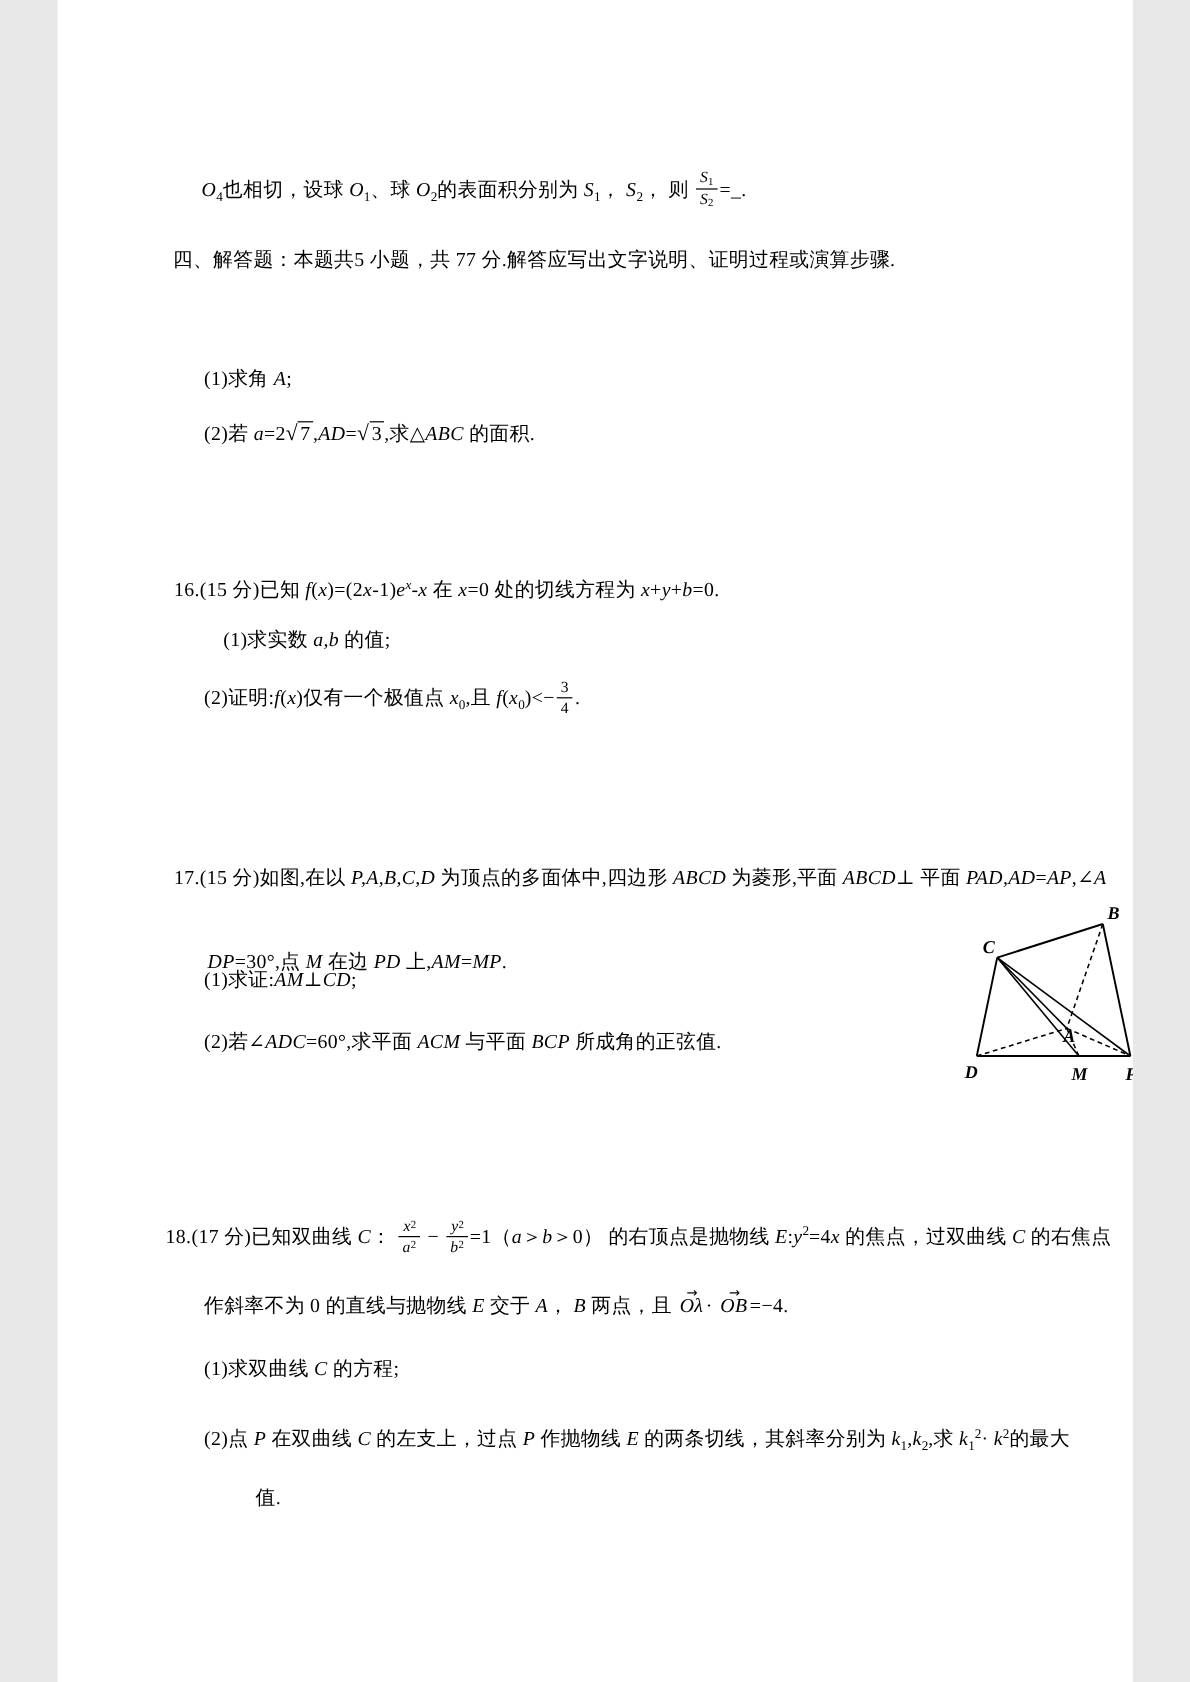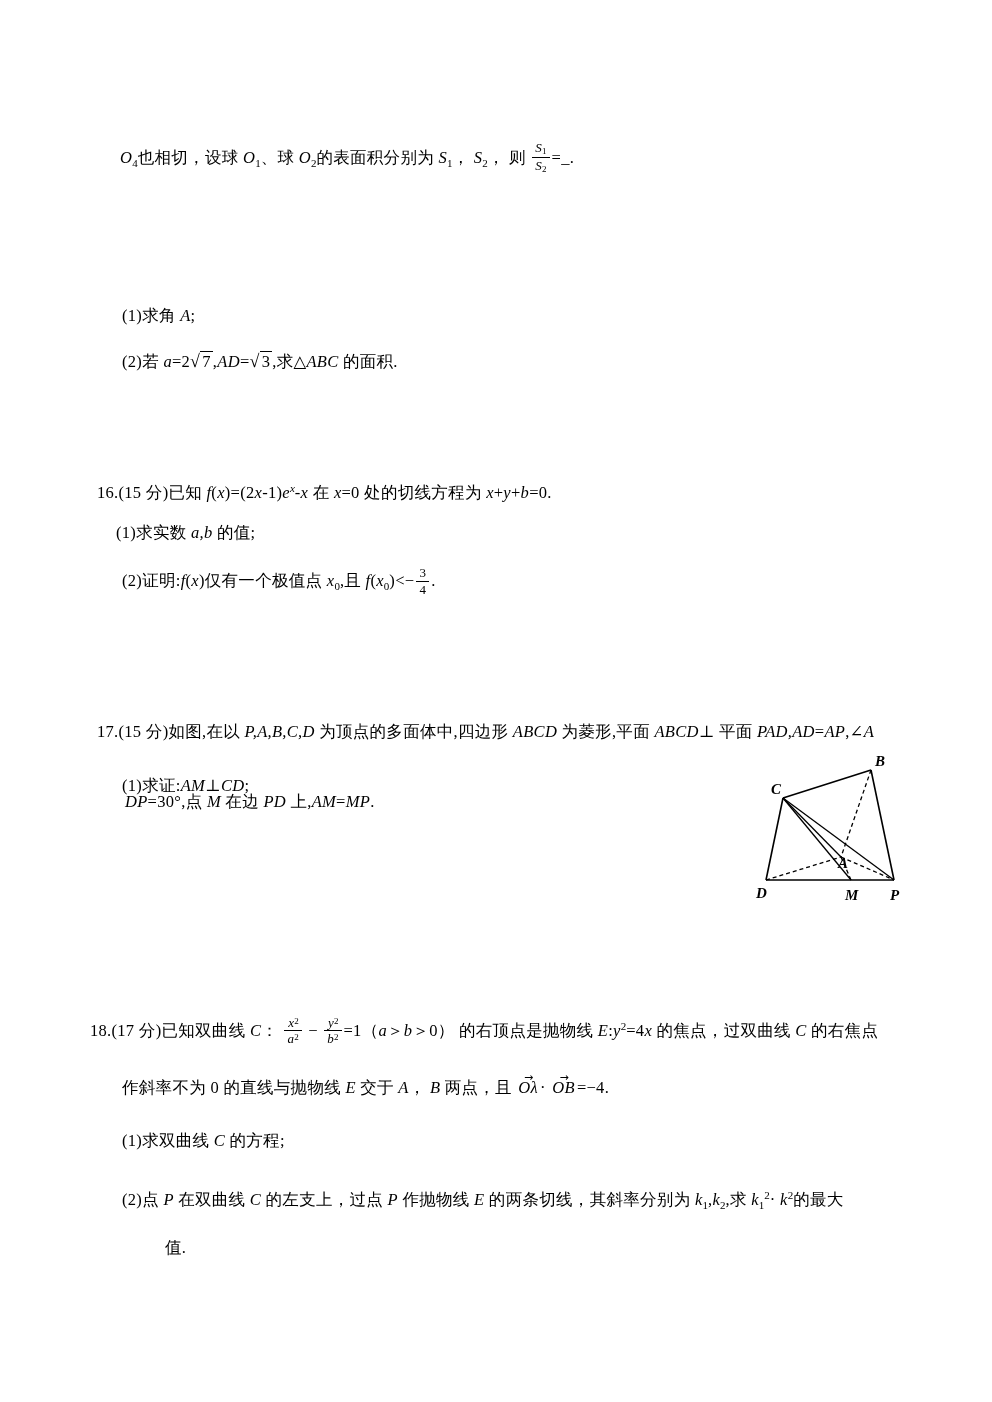--- a/index.html
+++ b/index.html
@@ -1,18 +1,18 @@
 <!DOCTYPE html>
 <html><head>
 <meta charset="utf-8">
 <style>
   html,body{margin:0;padding:0;background:#e8e8e8;}
   #page{
     position:relative;
-    width:992px;height:1402px;
+    width:896px;height:1402px;
     margin:0 auto;
     background:#ffffff;
     color:#000;
     font-family:"Liberation Serif","DejaVu Serif","DejaVu Sans",serif;
     overflow:hidden;
   }
   .line{
     position:absolute;
     font-size:16.5px;
     line-height:22px;
@@ -50,31 +50,33 @@
     font-style:italic;font-weight:bold;font-size:15px;fill:#000;
   }
 </style>
 </head>
 <body>
 
 <div id="page">
 
   <div class="line" style="left:120px;top:141px;"><span class="it">O</span><span class="sb">4</span><span class="t">也相切，设球 </span><span class="it">O</span><span class="sb">1</span><span class="t">、球 </span><span class="it">O</span><span class="sb">2</span><span class="t">的表面积分别为 </span><span class="it">S</span><span class="sb">1</span><span class="t">， </span><span class="it">S</span><span class="sb">2</span><span class="t">， 则 </span><span class="frac"><span class="num"><span class="it">S</span><span class="sb">1</span></span><span class="den"><span class="it">S</span><span class="sb">2</span></span></span><span class="t">=</span><span class="t">_.</span></div>
 
+  <div class="line" style="left:96px;top:206px;"><span class="t">四、解答题：本题共5 小题，共 77 分.解答应写出文字说明、证明过程或演算步骤.</span></div>
 
   <div class="line" style="left:122px;top:305px;"><span class="t">(1)求角 </span><span class="it">A</span><span class="t">;</span></div>
   <div class="line" style="left:122px;top:350px;"><span class="t">(2)若 </span><span class="it">a</span><span class="t">=2</span><span class="sqrt"><span class="rad">√</span><span class="body">7</span></span><span class="t">,</span><span class="it">AD</span><span class="t">=</span><span class="sqrt"><span class="rad">√</span><span class="body">3</span></span><span class="t">,求△</span><span class="it">ABC</span><span class="t"> 的面积.</span></div>
 
   <div class="line" style="left:97px;top:477px;"><span class="t">16.(15 分)已知 </span><span class="it">f</span><span class="t">(</span><span class="it">x</span><span class="t">)=(2</span><span class="it">x</span><span class="t">-1)</span><span class="it">e</span><span class="sp it">x</span><span class="t">-</span><span class="it">x</span><span class="t"> 在 </span><span class="it">x</span><span class="t">=0 处的切线方程为 </span><span class="it">x</span><span class="t">+</span><span class="it">y</span><span class="t">+</span><span class="it">b</span><span class="t">=0.</span></div>
-  <div class="line" style="left:116px;top:522px;"><span class="t">(1)求实数 </span><span class="it">a,b</span><span class="t"> 的值;</span></div>
+  <div class="line" style="left:138px;top:522px;"><span class="t">(1)求实数 </span><span class="it">a,b</span><span class="t"> 的值;</span></div>
   <div class="line" style="left:122px;top:566px;"><span class="t">(2)证明:</span><span class="it">f</span><span class="t">(</span><span class="it">x</span><span class="t">)仅有一个极值点 </span><span class="it">x</span><span class="sb">0</span><span class="t">,且 </span><span class="it">f</span><span class="t">(</span><span class="it">x</span><span class="sb">0</span><span class="t">)&lt;−</span><span class="frac"><span class="num"><span class="t">3</span></span><span class="den"><span class="t">4</span></span></span><span class="t">.</span></div>
 
   <div class="line" style="left:97px;top:721px;"><span class="t">17.(15 分)如图,在以 </span><span class="it">P,A,B,C,D</span><span class="t"> 为顶点的多面体中,四边形 </span><span class="it">ABCD</span><span class="t"> 为菱形,平面 </span><span class="it">ABCD</span><span class="t">⊥ 平面 </span><span class="it">PAD,AD</span><span class="t">=</span><span class="it">AP</span><span class="t">,∠</span><span class="it">A</span></div>
   <div class="line" style="left:125px;top:765px;margin-top:26px;"><span class="it">DP</span><span class="t">=30°,点 </span><span class="it">M</span><span class="t"> 在边 </span><span class="it">PD</span><span class="t"> 上,</span><span class="it">AM</span><span class="t">=</span><span class="it">MP</span><span class="t">.</span></div>
-  <div class="line" style="left:122px;top:775px;"><span class="t">(1)求证:</span><span class="it">AM</span><span class="t">⊥</span><span class="it">CD</span><span class="t">;</span></div>
+  <div class="line" style="left:122px;top:806px;"><span class="t">(1)求证:</span><span class="it">AM</span><span class="t">⊥</span><span class="it">CD</span><span class="t">;</span></div>
+  <div class="line" style="left:122px;top:857px;"><span class="t">(2)若∠</span><span class="it">ADC</span><span class="t">=60°,求平面 </span><span class="it">ACM</span><span class="t"> 与平面 </span><span class="it">BCP</span><span class="t"> 所成角的正弦值.</span></div>
 
   <svg id="figure-17" viewBox="0 0 175 160">
 
     <line class="solid" x1="37" y1="48" x2="125" y2="20"></line>
     <line class="solid" x1="125" y1="20" x2="148" y2="130"></line>
     <line class="solid" x1="37" y1="48" x2="20" y2="130"></line>
     <line class="solid" x1="20" y1="130" x2="148" y2="130"></line>
     <line class="thin" x1="37" y1="48" x2="148" y2="130"></line>
     <line class="thin" x1="37" y1="48" x2="105" y2="130"></line>
     <line class="thin" x1="37" y1="48" x2="95" y2="107"></line>

